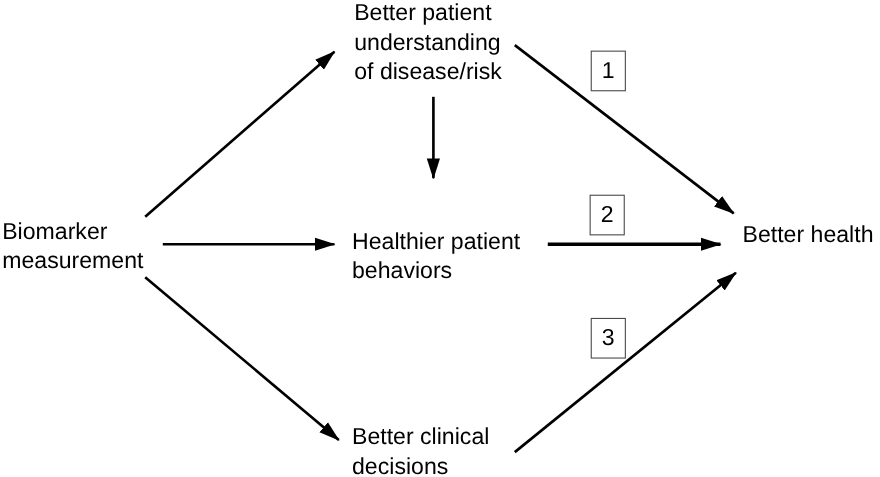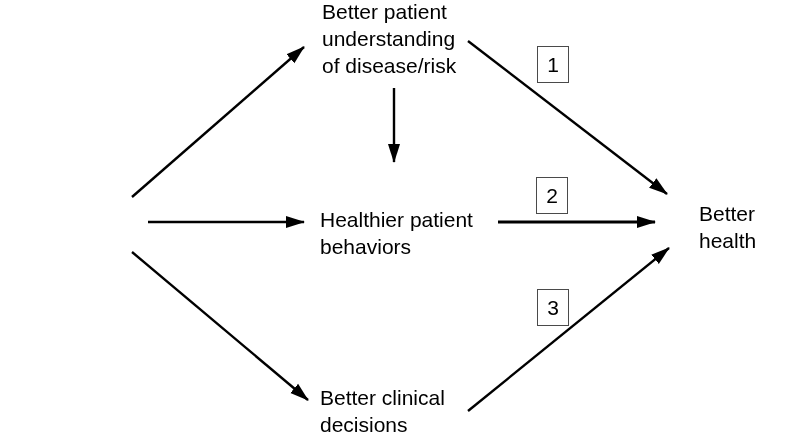--- a/index.html
+++ b/index.html
@@ -57,32 +57,34 @@
     </defs>
     <line x1="132" y1="197" x2="304" y2="47" stroke="#000000" stroke-width="2.4" marker-end="url(#ah)"></line>
     <line x1="148" y1="222" x2="304" y2="222" stroke="#000000" stroke-width="2.4" marker-end="url(#ah)"></line>
     <line x1="132" y1="252" x2="308" y2="400" stroke="#000000" stroke-width="2.4" marker-end="url(#ah)"></line>
     <line x1="394" y1="88" x2="394" y2="162" stroke="#000000" stroke-width="2.4" marker-end="url(#ah)"></line>
     <line x1="468" y1="41" x2="667" y2="194" stroke="#000000" stroke-width="2.4" marker-end="url(#ah)"></line>
     <line x1="498" y1="222" x2="655" y2="222" stroke="#000000" stroke-width="3.2" marker-end="url(#ah)"></line>
     <line x1="468" y1="411" x2="669" y2="248" stroke="#000000" stroke-width="2.4" marker-end="url(#ah)"></line>
   </svg>
 
+  <div class="node-label" style="left:2px; top:197px;">Biomarker
+measurement</div>
 
   <div class="node-label" style="left:322px; top:-2px;">Better patient
 understanding
 of disease/risk</div>
 
   <div class="node-label" style="left:320px; top:206px;">Healthier patient
 behaviors</div>
 
   <div class="node-label" style="left:320px; top:384px;">Better clinical
 decisions</div>
 
-  <div class="node-label" style="left:675px; top:200px;margin-left:24px;">Better health</div>
+  <div class="node-label" style="left:675px; top:200px;">Better health</div>
 
   <div class="num-box" style="left:537px; top:46px;">
     <span>1</span>
   </div>
 
   <div class="num-box" style="left:536px; top:177px;">
     <span>2</span>
   </div>
 
   <div class="num-box" style="left:537px; top:289px;">

